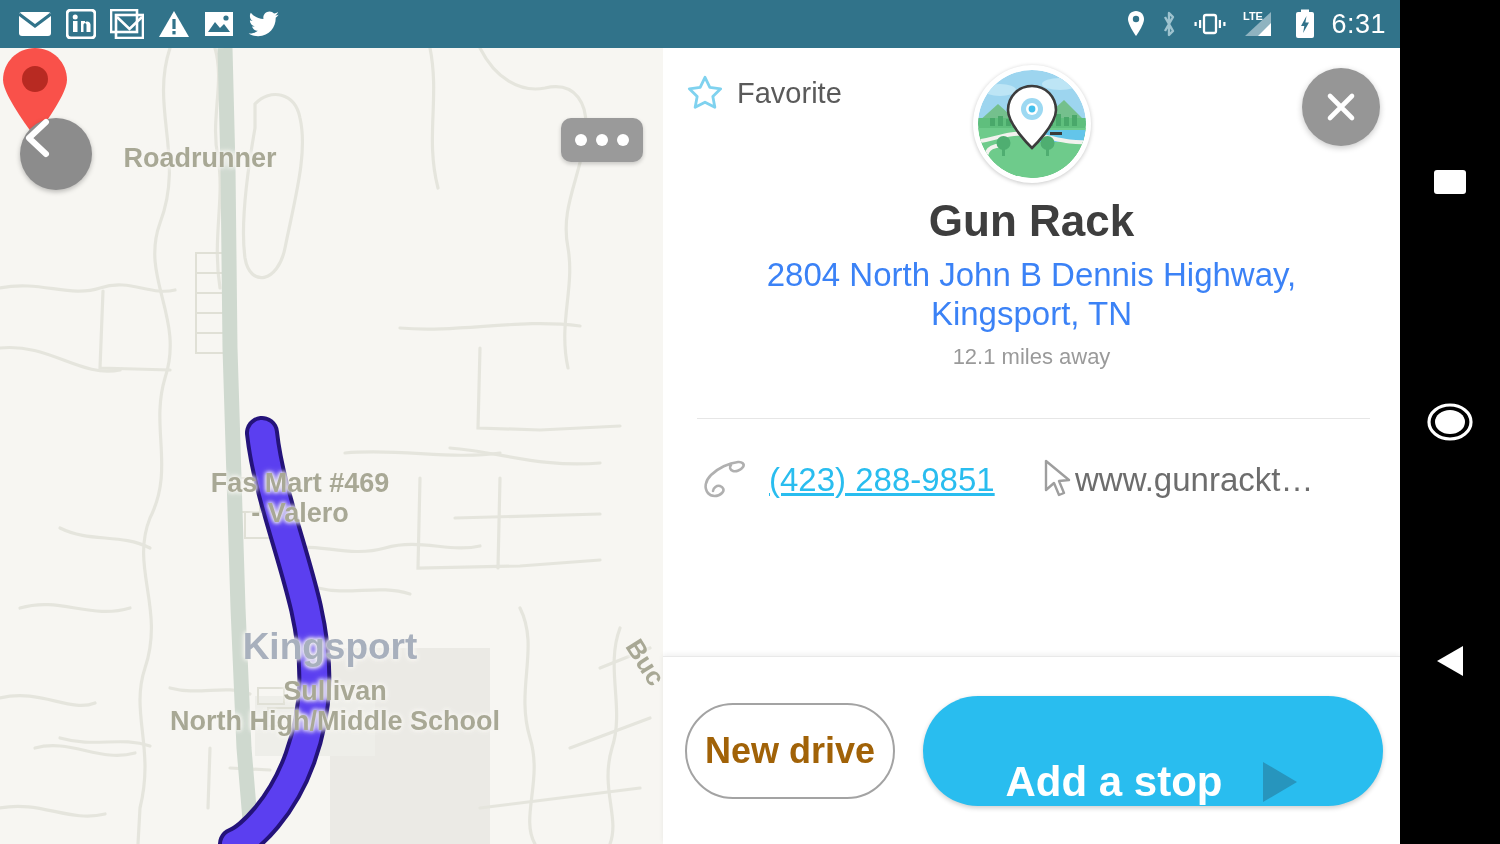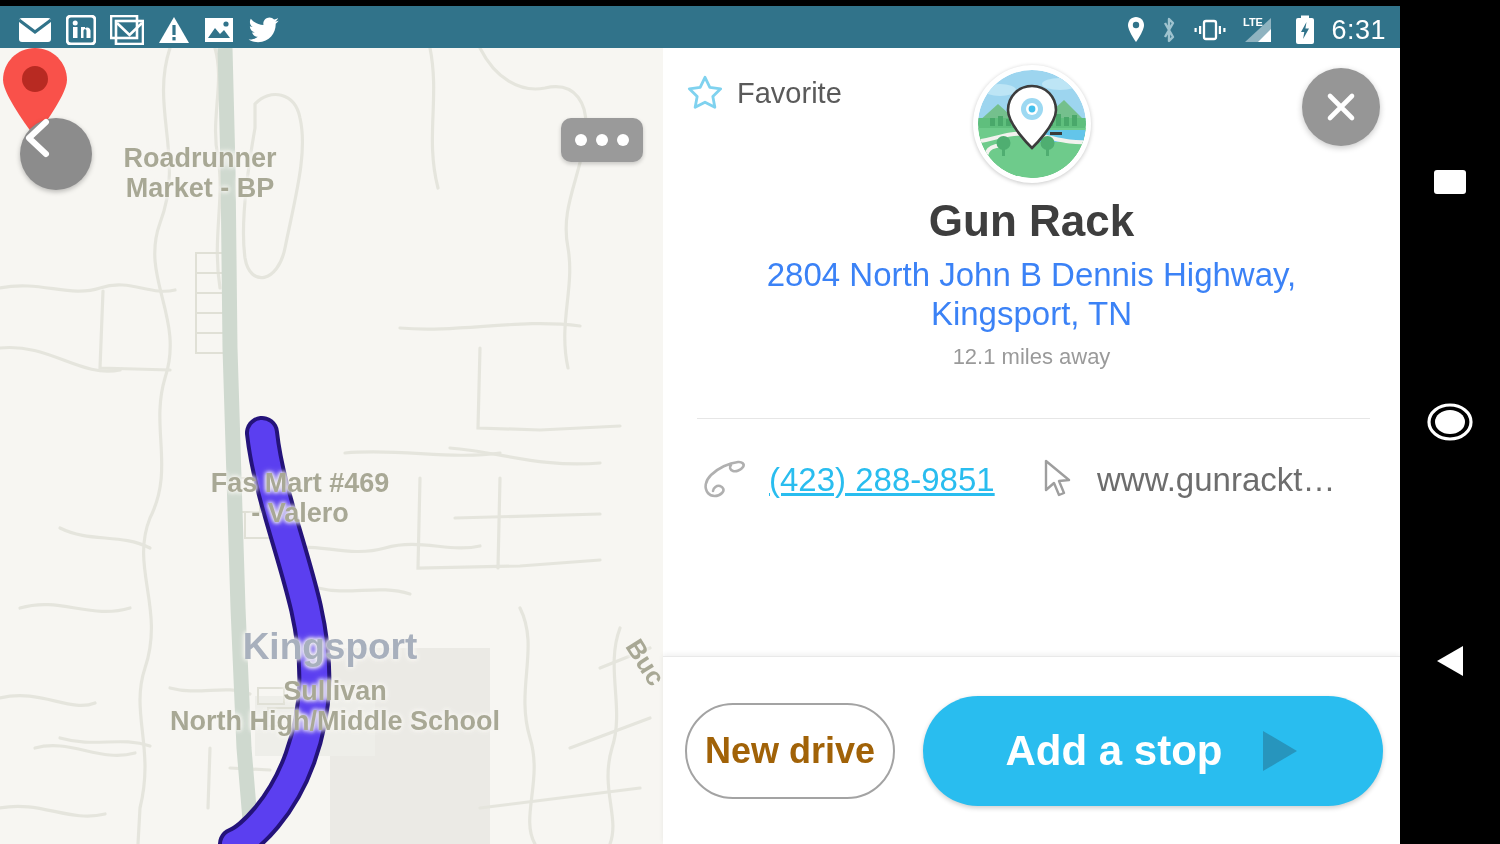--- a/index.html
+++ b/index.html
@@ -3,21 +3,21 @@
 <meta charset="utf-8">
 <style>
   * { box-sizing: border-box; margin:0; padding:0; }
   html,body { width:1500px; height:844px; overflow:hidden; background:#000; }
   body { font-family:"Liberation Sans", sans-serif; }
 
   #root { position:relative; width:1500px; height:844px; background:#000; }
 
   
   #statusbar {
-    position:absolute; left:0; top:6px; width:1400px; height:48px;
+    position:absolute; left:0; top:0; width:1400px; height:48px;
     background:#31738a;
     display:flex; align-items:center;
   }
   #status-left { display:flex; align-items:center; gap:14px; padding-left:18px; }
   #status-right { margin-left:auto; display:flex; align-items:center; gap:13px; padding-right:14px; }
   .sicon { display:block; }
   #clock { color:#fff; font-size:27px; font-weight:400; letter-spacing:0.5px; line-height:1; padding-left:2px; }
 
   
   #map {
@@ -101,38 +101,38 @@
     position:absolute; top:370px; left:34px; width:673px; height:1px; background:#e6e6e6;
   }
 
   #contact-row {
     position:absolute; top:410px; left:0; width:100%; display:flex; align-items:center;
   }
   #phone-item { display:flex; align-items:center; gap:20px; margin-left:38px; width:330px; }
   #phone-link {
     font-size:33px; color:#29bdef; text-decoration:underline; cursor:pointer;
   }
-  #web-item { display:flex; align-items:center; gap:22px; margin-left:10px;text-align:center; }
+  #web-item { display:flex; align-items:center; margin-left:10px;text-align:center; }
   #web-link { font-size:33px; color:#6d6d6d; cursor:pointer; white-space:nowrap; }
 
   
   #action-bar {
     position:absolute; left:0; top:608px; width:737px; height:188px;
     background:#fff; border-top:1px solid #e9e9e9;
     box-shadow:0 -2px 5px rgba(0,0,0,.06);
     display:flex; align-items:center; padding-left:22px; gap:28px;
   }
   #new-drive {
     width:210px; height:96px; border-radius:48px; background:#fff;
     border:2px solid #a3a3a3; display:flex; align-items:center; justify-content:center;
     font-size:36px; font-weight:bold; color:#a16207; cursor:pointer;
   }
   #add-stop {
     width:460px; height:110px; border-radius:55px; background:#29bdef;
-    display:flex; align-items:center; justify-content:center; gap:34px;
+    display:flex; align-items:flex-end; justify-content:center; gap:34px;
     box-shadow:0 2px 5px rgba(0,0,0,.2); cursor:pointer;
   }
   #add-stop-label { font-size:42px; font-weight:bold; color:#fff; }
 
   
   #navbar {
     position:absolute; left:1400px; top:0; width:100px; height:844px; background:#000;
     display:flex; flex-direction:column; align-items:center;
   }
   #nav-recents { position:absolute; top:170px; width:32px; height:24px; background:#fff; border-radius:3px; cursor:pointer; }
@@ -258,21 +258,20 @@
       </g>
 
       <path d="M225 0 L228 120 L230 300 L234 430 L238 560 L244 700 L252 796" stroke="#cfd9cf" stroke-width="15" fill="none"></path>
 
       <path d="M262 385 C268 440, 292 500, 306 560 C318 614, 318 660, 300 710 C282 760, 250 790, 235 796" stroke="#24137a" stroke-width="34" fill="none" stroke-linecap="round"></path>
       <path d="M262 385 C268 440, 292 500, 306 560 C318 614, 318 660, 300 710 C282 760, 250 790, 235 796" stroke="#5b3ff0" stroke-width="26" fill="none" stroke-linecap="round"></path>
     </svg>
 
     <div class="maplabel" id="lbl-roadrunner">
       <div>Roadrunner</div>
-      <div>Market - BP</div>
     </div>
     <div class="maplabel" id="lbl-fasmart">
       <div>Fas Mart #469</div>
       <div>- Valero</div>
     </div>
     <div class="maplabel" id="lbl-kingsport">Kingsport</div>
     <div class="maplabel" id="lbl-school">
       <div>Sullivan</div>
       <div>North High/Middle School</div>
     </div>

